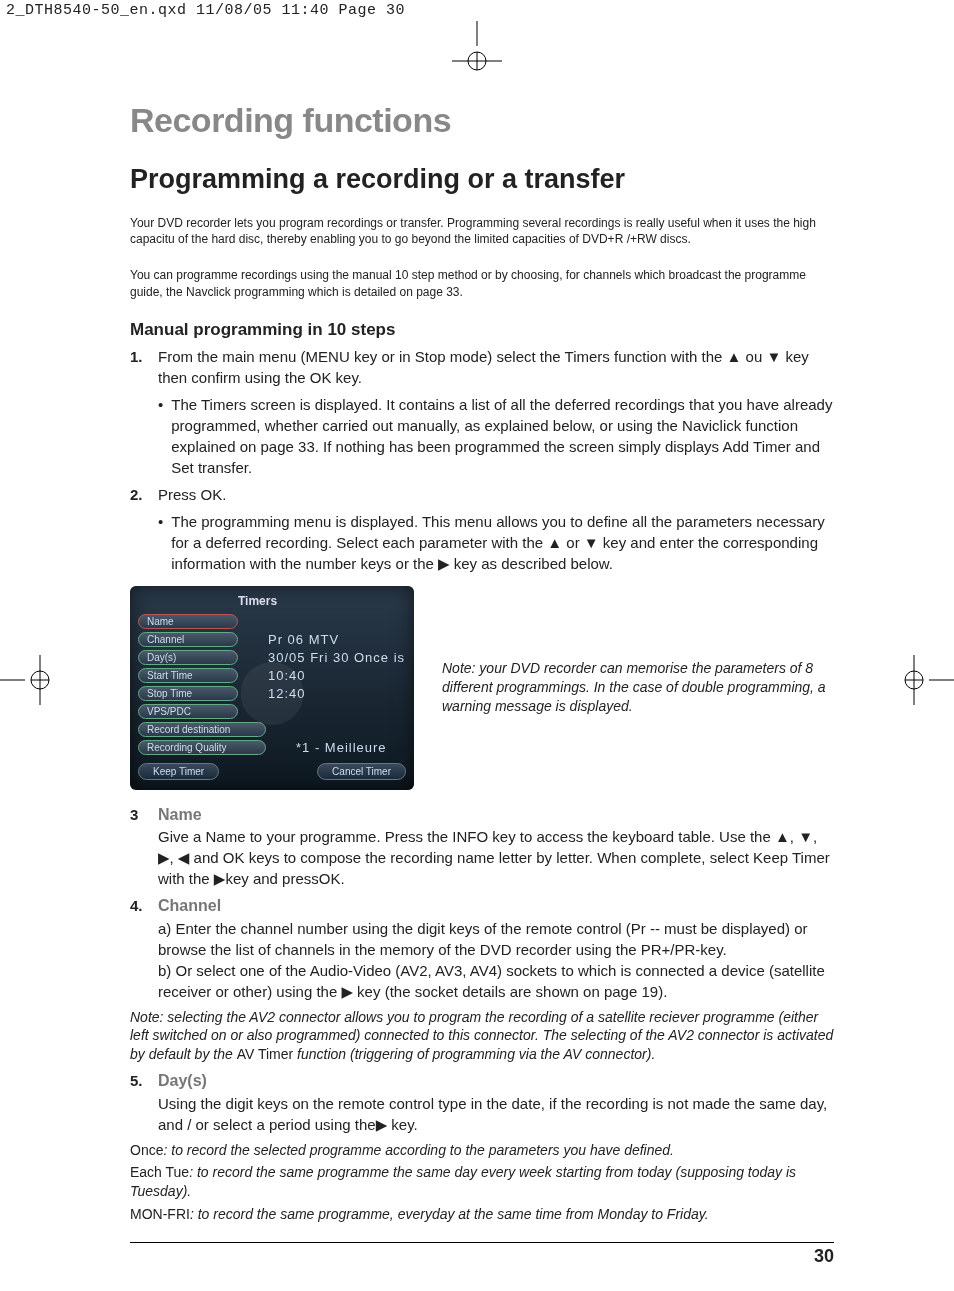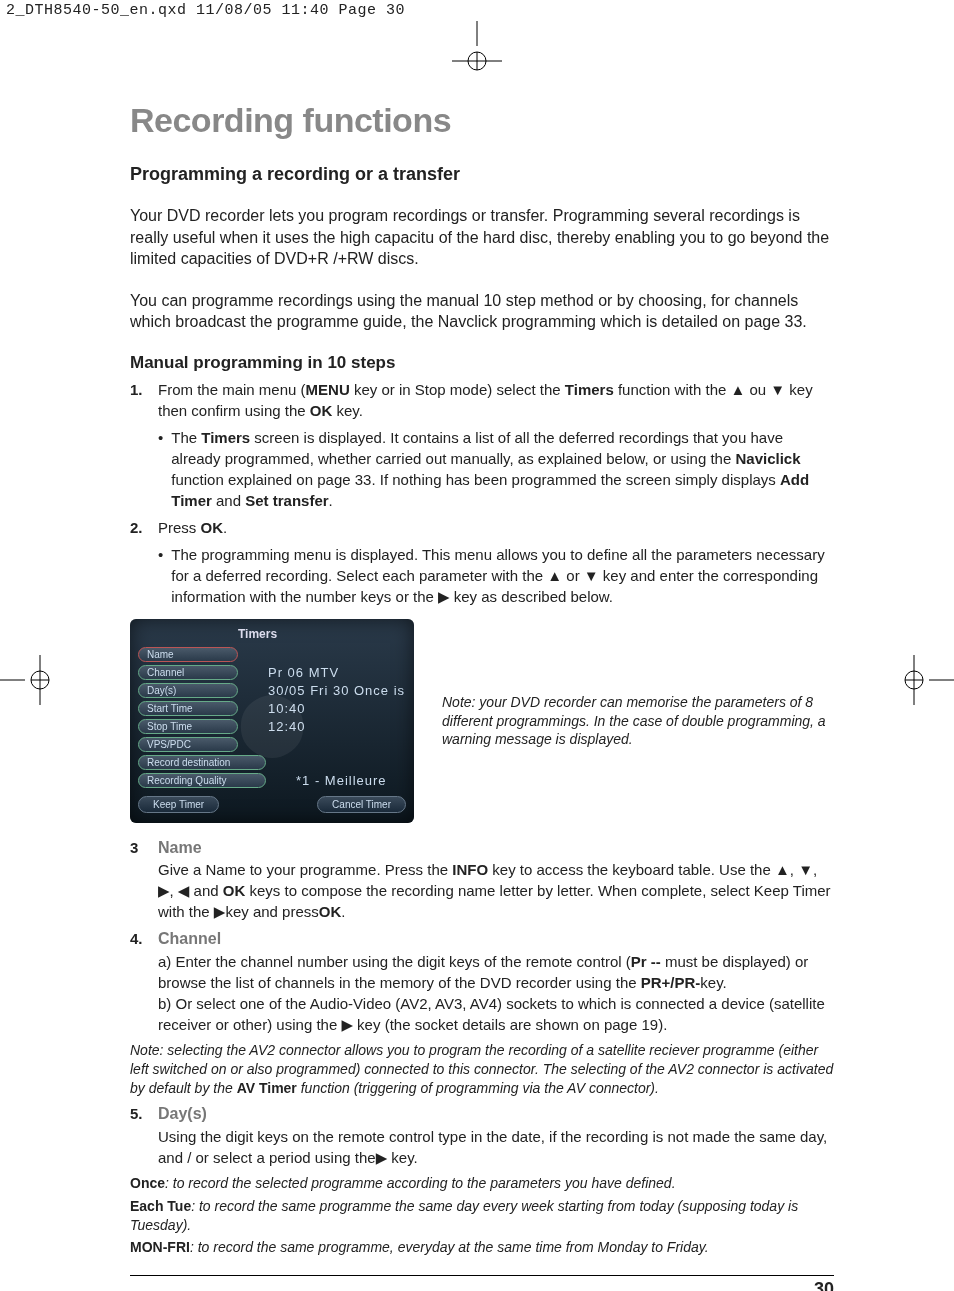--- a/index.html
+++ b/index.html
@@ -56,31 +56,31 @@
     margin: 0 120px 0 130px;
   }
   h1.title {
     font-size: 34px;
     font-weight: 800;
     color: #888;
     margin: 10px 0 24px 0;
     letter-spacing: -0.5px;
   }
   h2.section {
-    font-size: 18px;
+    font-size: 27px;
     font-weight: 700;
     margin: 8px 0 8px 0;
   }
   h3.subsection {
     font-size: 17px;
     font-weight: 700;
     margin: 8px 0 2px 0;
   }
   p {
-    font-size: 16px;
+    font-size: 12px;
     line-height: 1.35;
     margin: 20px 0;
   }
   .step {
     display: flex;
     align-items: flex-start;
     margin: 6px 0;
     font-size: 15px;
     line-height: 1.4;
   }
@@ -187,21 +187,21 @@
     pointer-events: none;
   }
   .footer {
     text-align: right;
     font-weight: 700;
     font-size: 18px;
     border-top: 1px solid #000;
     margin: 18px 120px 0 130px;
     padding-top: 3px;
   }
-  b { font-weight: 700; text-align: right; }
+  b { font-weight: 400; text-align: right; }
 </style>
 </head>
 <body>
 
 <div class="page">
 
   <div class="print-header">2_DTH8540-50_en.qxd  11/08/05  11:40  Page 30</div>
 
   <div class="crop-top">
     <div class="mark">

